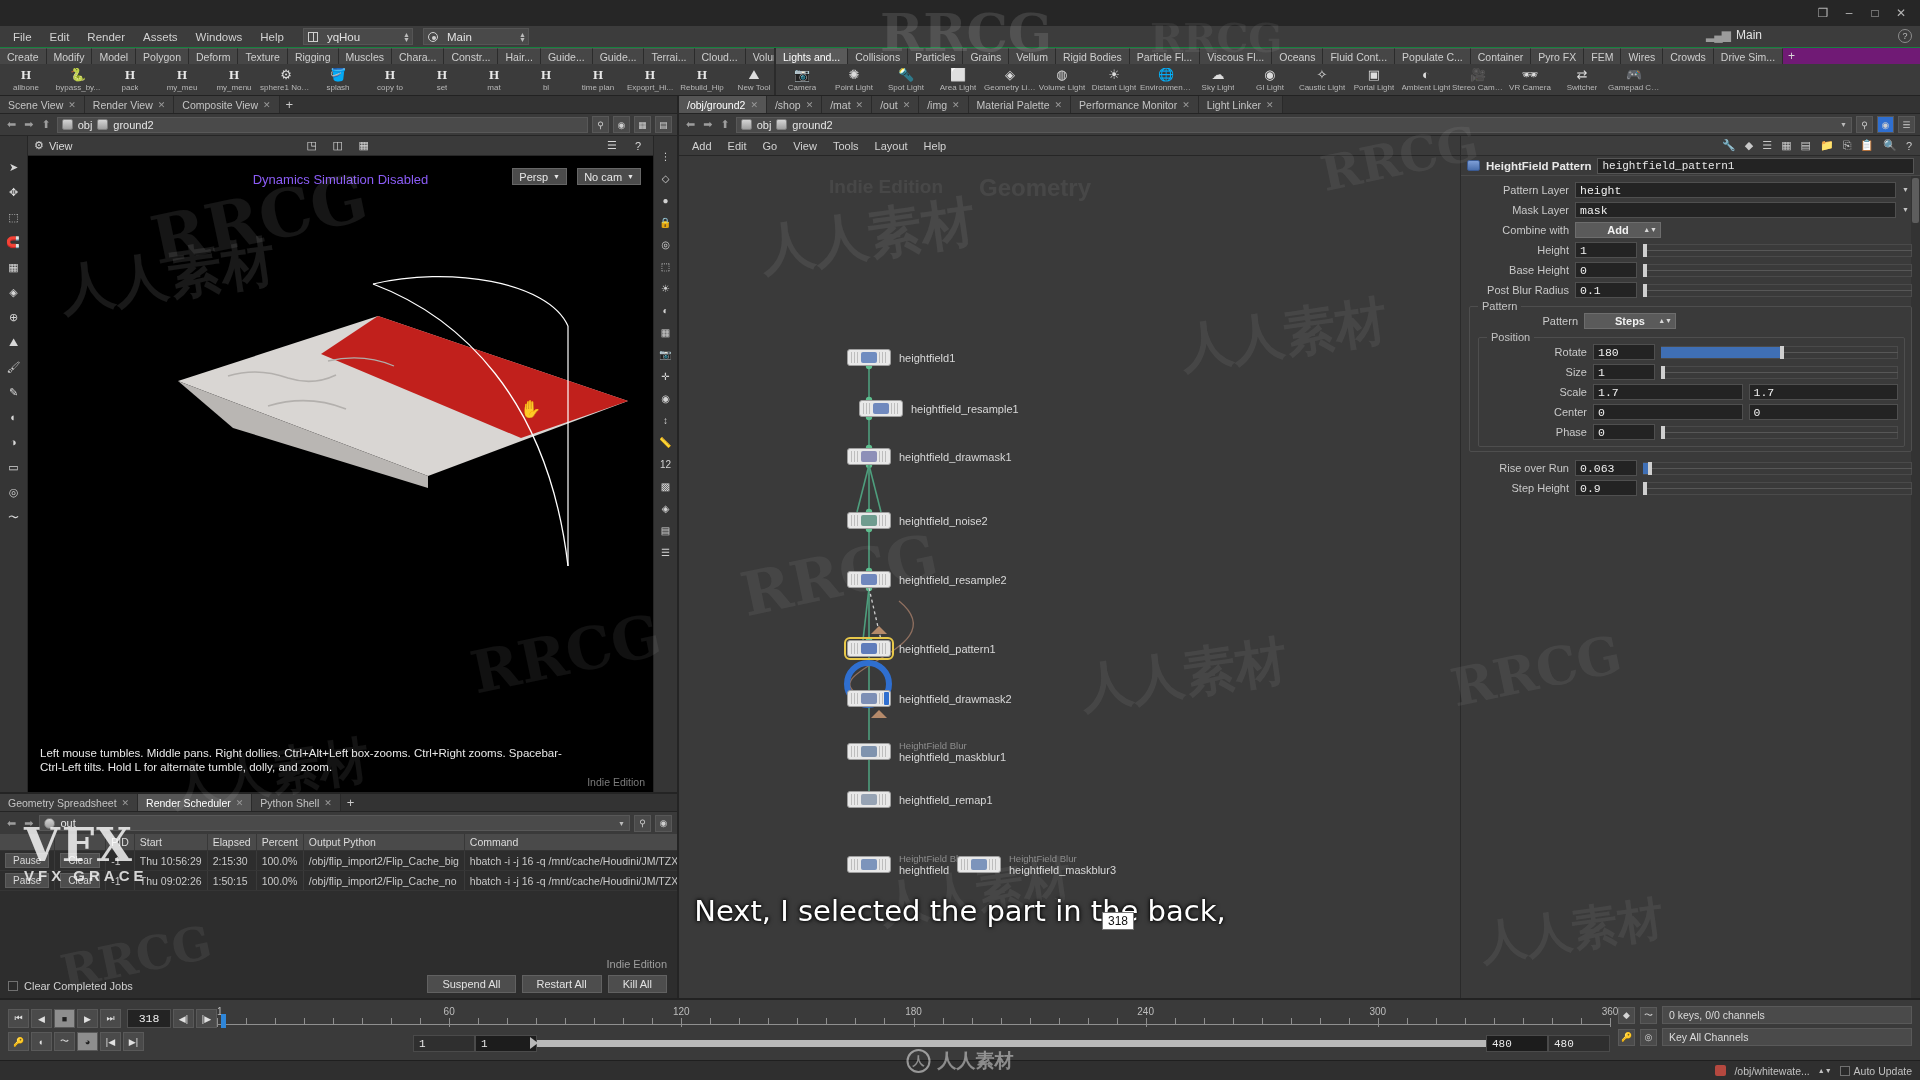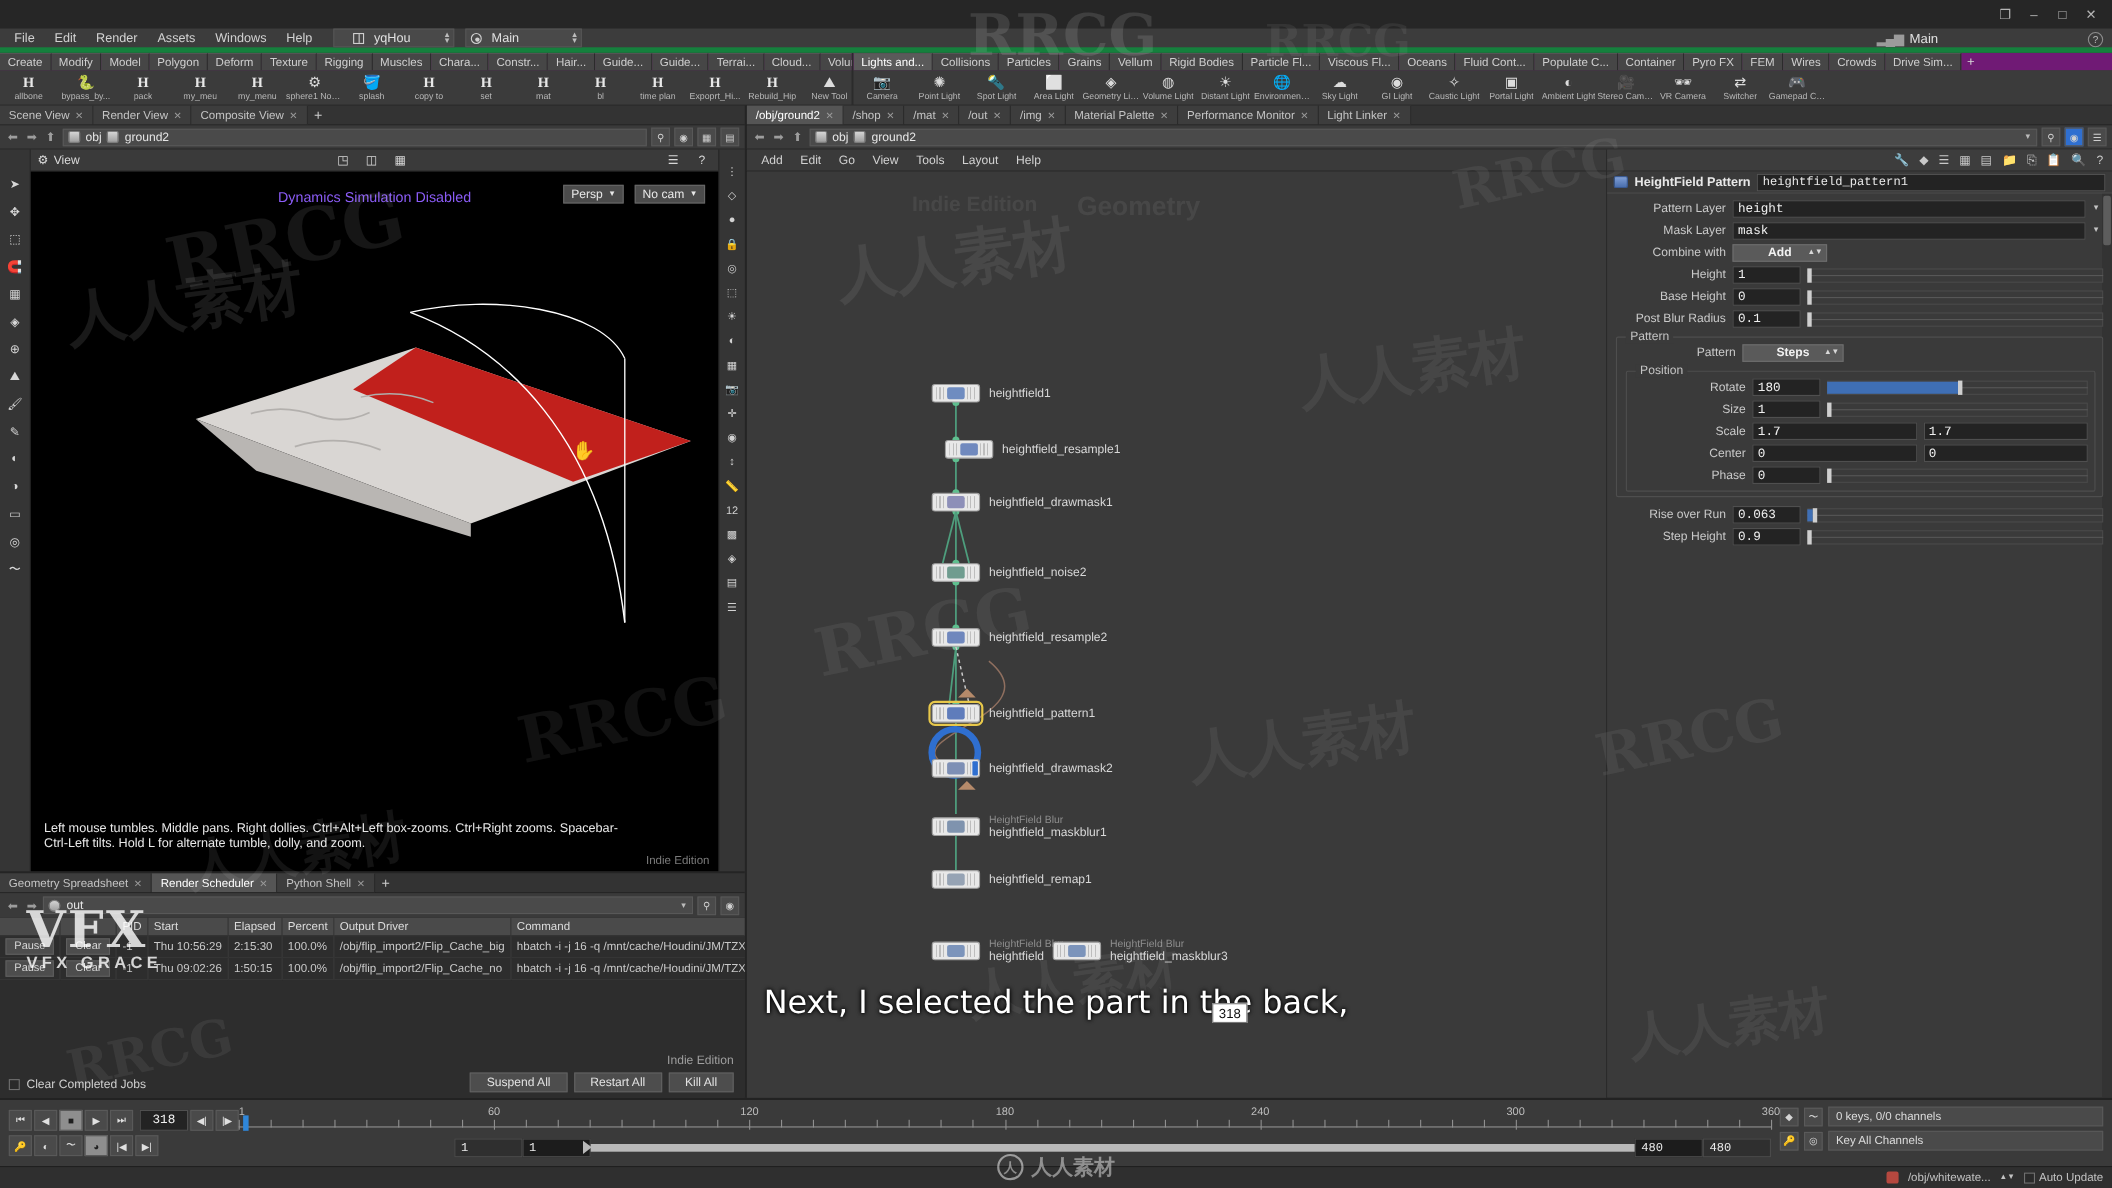--- a/index.html
+++ b/index.html
@@ -12,21 +12,21 @@
   }
   .app{ position:absolute; inset:0; display:flex; flex-direction:column; background:#2e2e2e; }
 
   
   .titlebar{ height:26px; background:#262626; display:flex; align-items:center; position:relative; flex:0 0 26px; }
   .titlebar .winbtns{ position:absolute; right:4px; top:0; height:26px; display:flex; align-items:center; gap:12px; padding-right:8px;}
   .wb{ width:14px; height:14px; color:#b5b5b5; font-size:12px; line-height:14px; text-align:center; cursor:pointer;}
 
   
   .menubar{ height:22px; background:#3c3c3c; display:flex; align-items:center; gap:0; flex:0 0 22px;
-            border-bottom:5px solid #15803d; padding-left:4px; position:relative;}
+            border-bottom:1px solid #15803d; padding-left:4px; position:relative;}
   .menuitem{ padding:2px 9px; font-size:11.5px; color:#d2d2d2; cursor:pointer; white-space:nowrap;}
   .deskchooser{ display:flex; align-items:center; background:#494949; border:1px solid #555;
                 height:17px; margin-left:10px; padding:0 2px 0 4px; min-width:110px; justify-content:space-between;}
   .deskchooser .lbl{ font-size:11.5px; color:#e0e0e0; padding-left:4px; }
   .ico-sq{ width:10px; height:10px; border:1px solid #cfcfcf; display:inline-block; position:relative;}
   .ico-sq:after{ content:""; position:absolute; left:4px; top:0; bottom:0; width:1px; background:#cfcfcf;}
   .ico-circle{ width:10px;height:10px;border-radius:50%;border:1px solid #cfcfcf;display:inline-block;position:relative;}
   .ico-circle:after{content:"";position:absolute;left:3px;top:3px;width:4px;height:4px;border-radius:50%;background:#cfcfcf;}
   .spin{ display:flex; flex-direction:column; line-height:5px; font-size:7px; color:#bbb; padding-left:6px;}
   .right-desk{ position:absolute; right:34px; top:2px; display:flex; align-items:center; gap:6px;}
@@ -244,21 +244,21 @@
 
   <div class="menubar">
     <div class="menuitem">File</div>
     <div class="menuitem">Edit</div>
     <div class="menuitem">Render</div>
     <div class="menuitem">Assets</div>
     <div class="menuitem">Windows</div>
     <div class="menuitem">Help</div>
 
     <div class="deskchooser">
-      <span style="display:flex;align-items:center;gap:5px;margin-left:13px;">
+      <span style="display:flex;align-items:center;gap:5px;">
         <span class="ico-sq"></span>
         <span class="lbl">yqHou</span>
       </span>
       <span class="spin">▲<br>▼</span>
     </div>
 
     <div class="deskchooser" style="min-width:106px;">
       <span style="display:flex;align-items:center;gap:5px;">
         <span class="ico-circle"></span>
         <span class="lbl">Main</span>
@@ -601,21 +601,21 @@
         <div class="schtable">
           <table class="sched">
             <thead>
                 <tr id="sched-head">
                   <th style="width: 42px;"></th>
                   <th style="width: 42px;"></th>
                   <th>PID</th>
                   <th>Start</th>
                   <th>Elapsed</th>
                   <th>Percent</th>
-                  <th>Output Driver</th>
+                  <th>Output Python</th>
                   <th>Command</th>
                 </tr>
               </thead>
             <tbody id="sched-body">
                 <tr>
                   <td>
                     <div class="minibtn">Pause</div>
                   </td>
                   <td>
                     <div class="minibtn">Clear</div>

